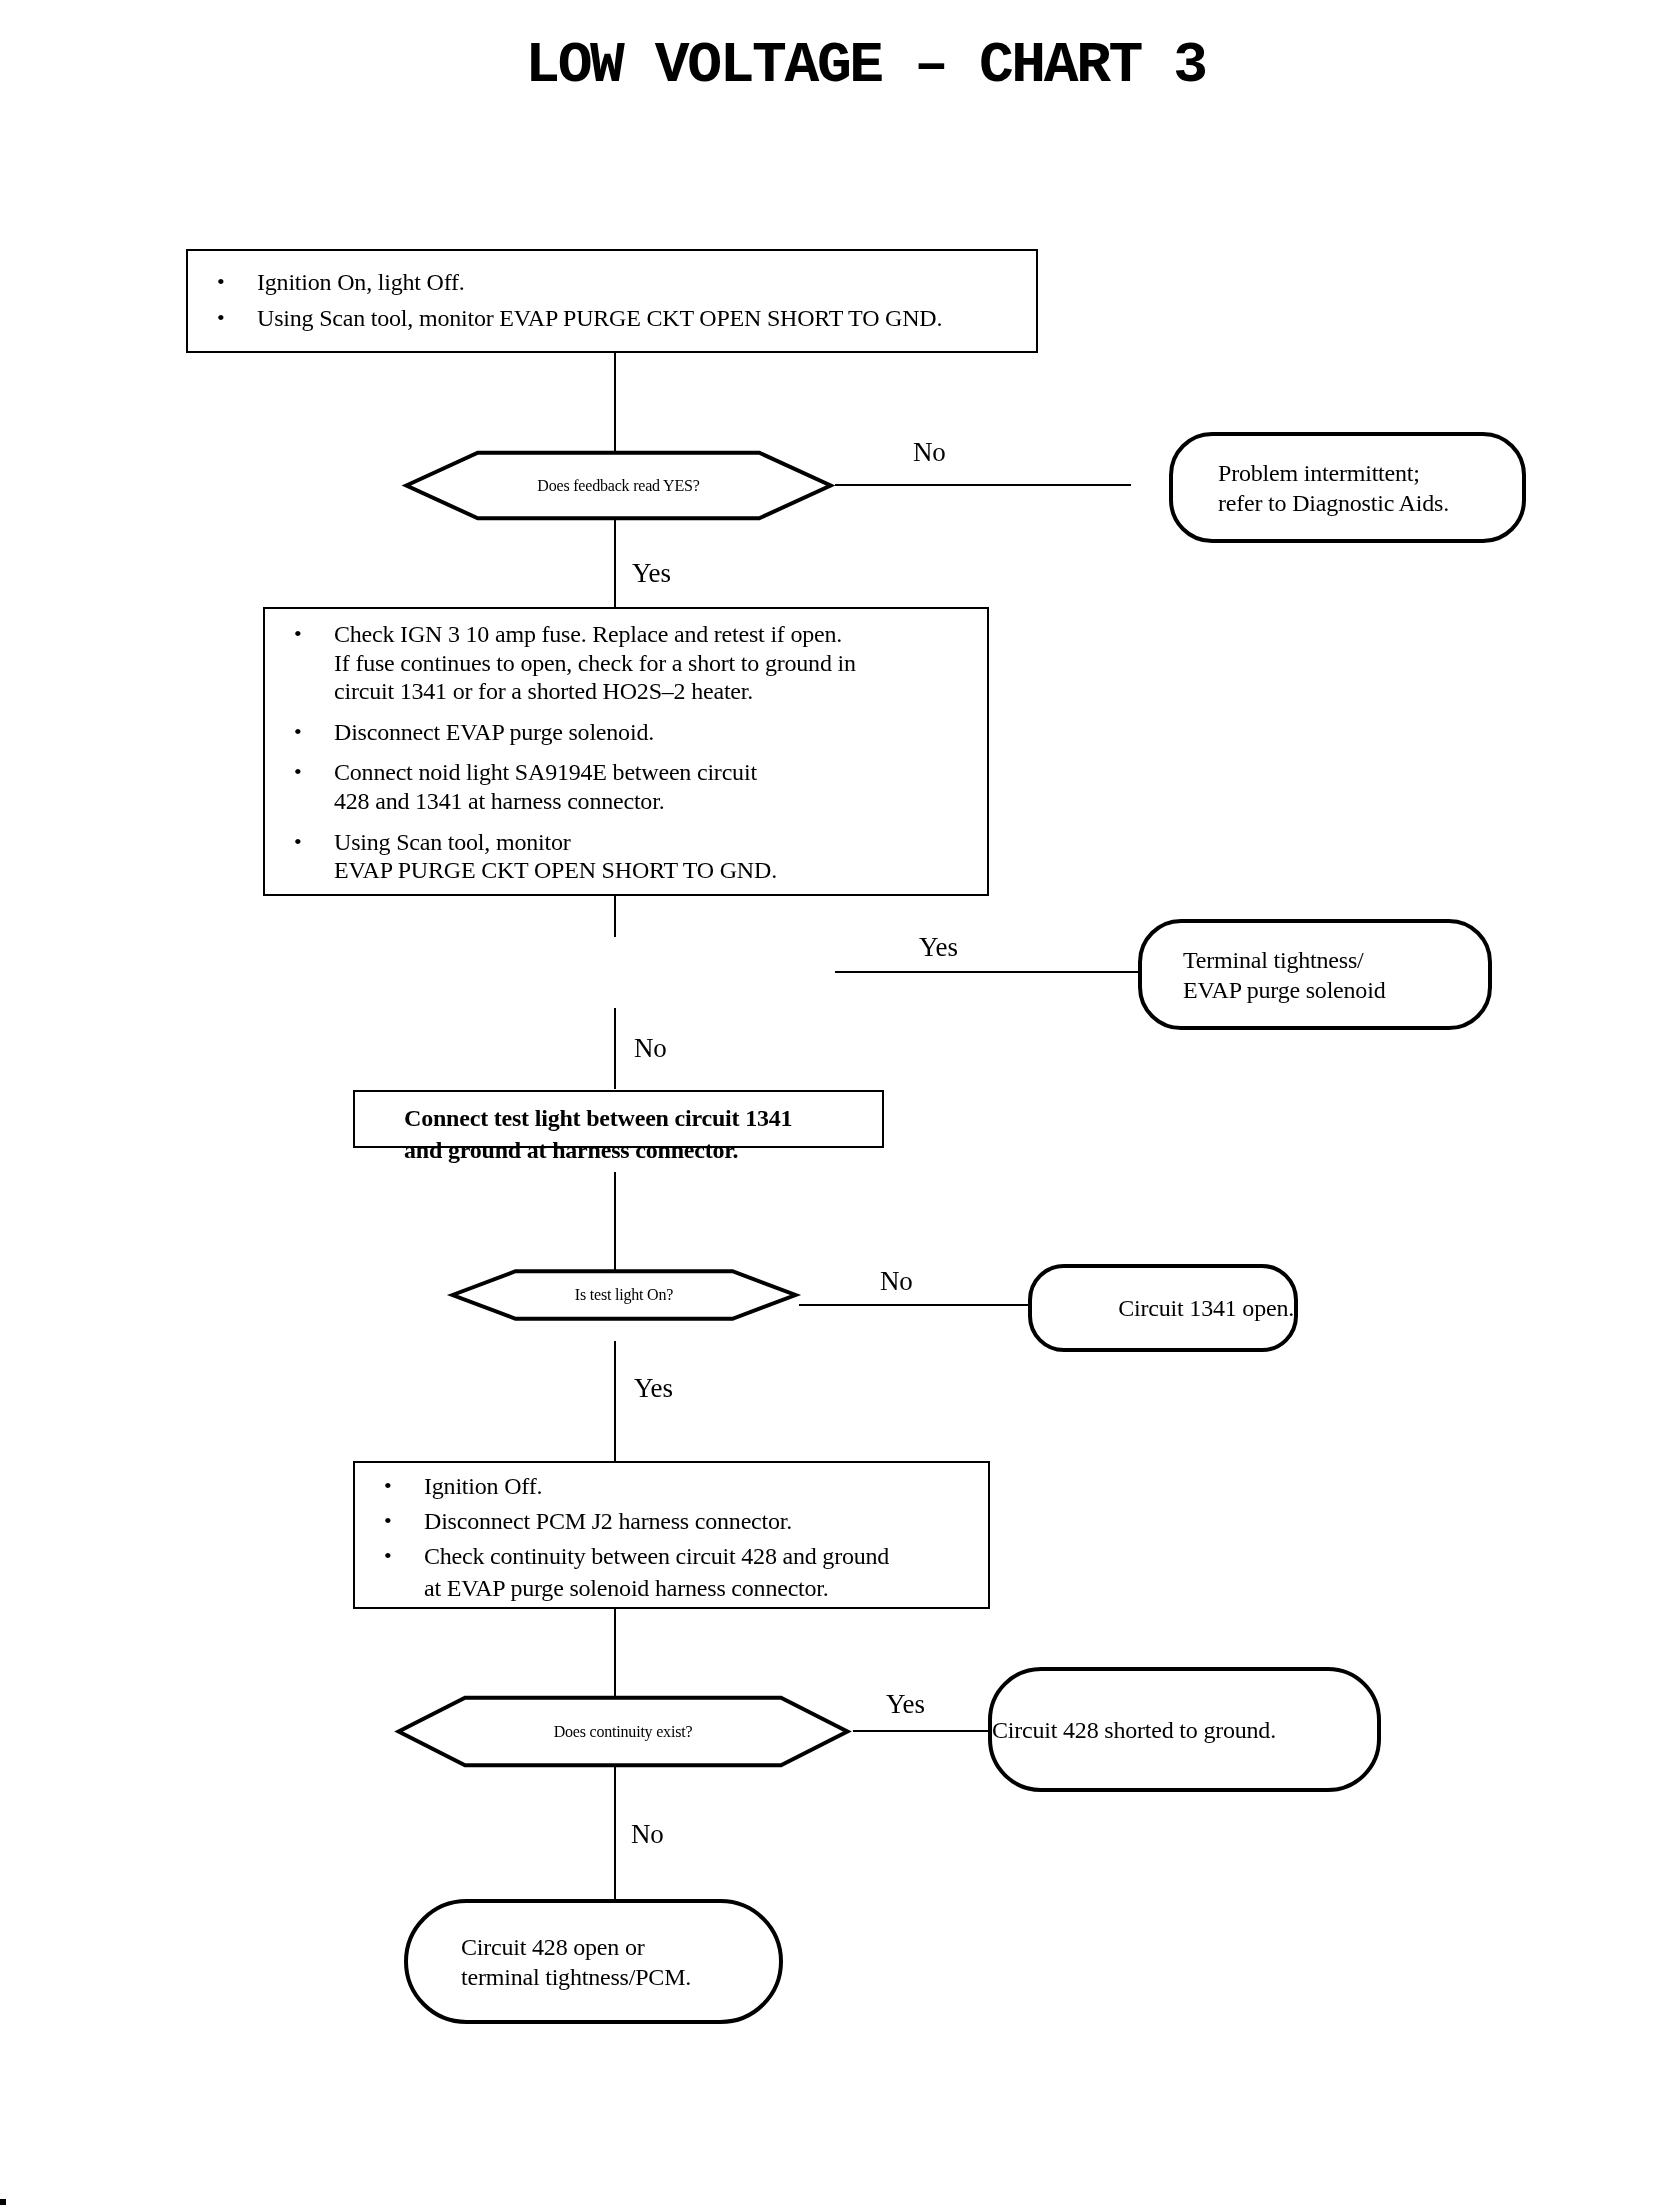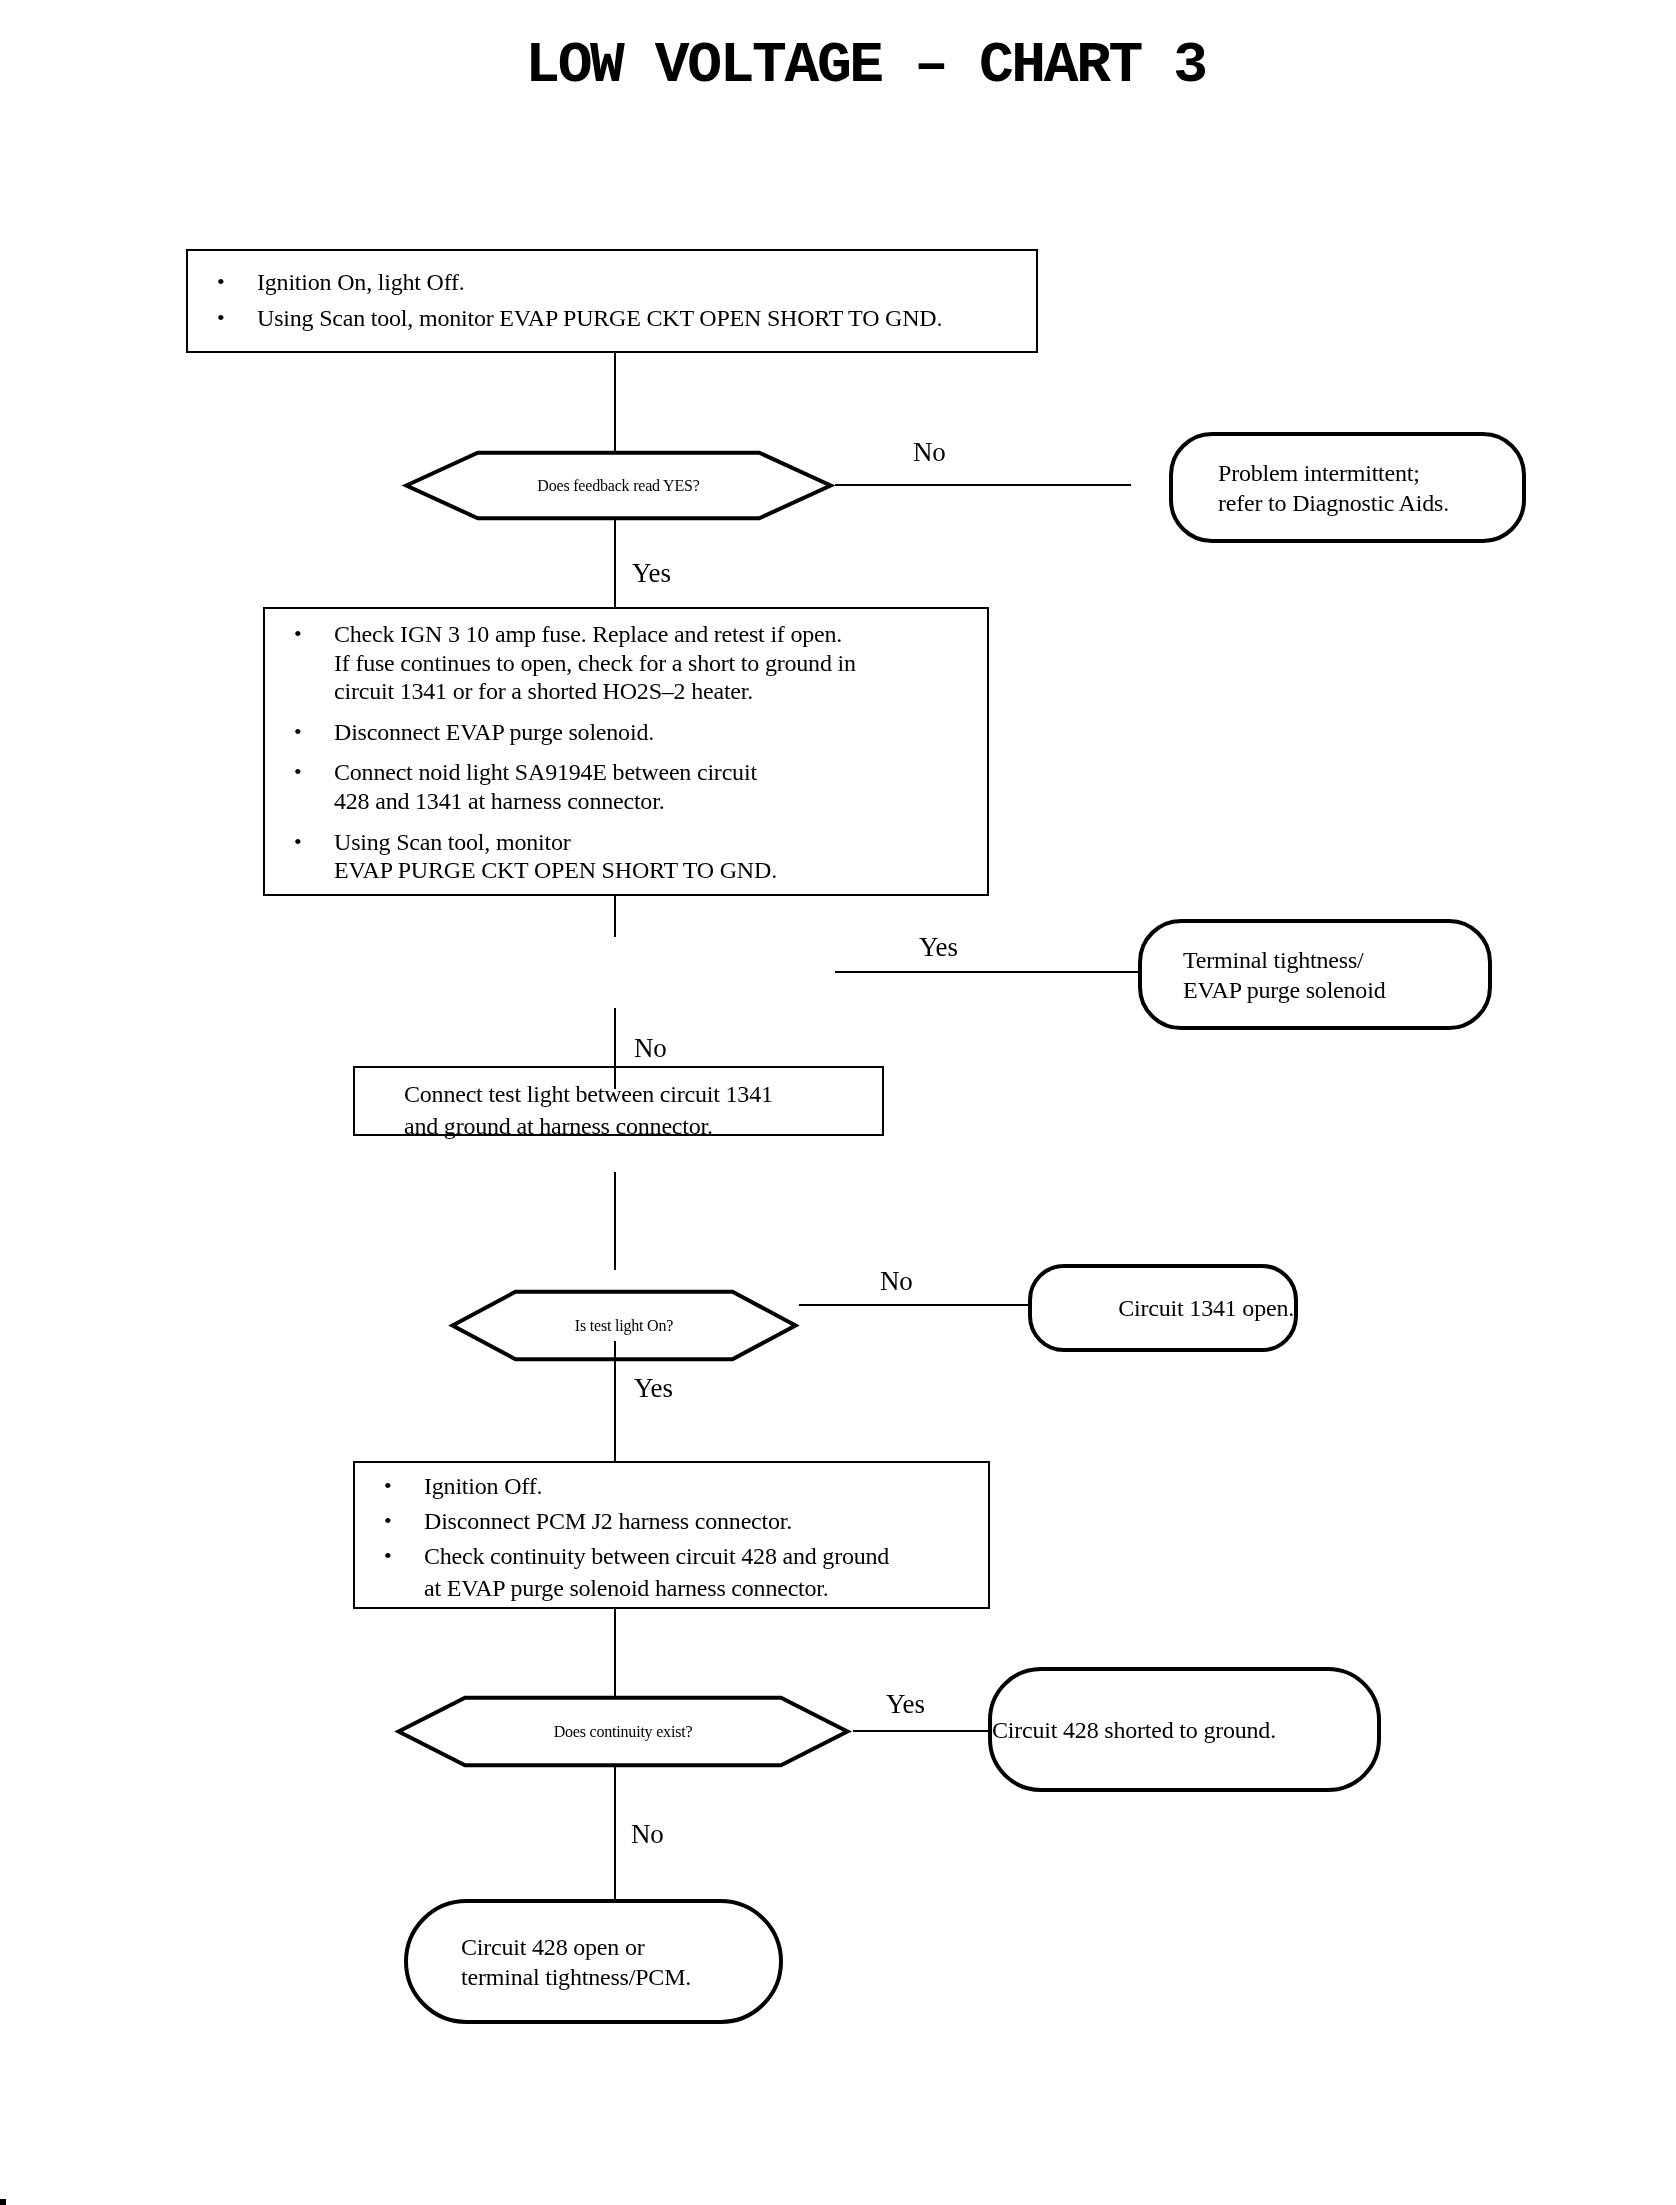--- a/index.html
+++ b/index.html
@@ -20,37 +20,37 @@
 
   #box1{left:186px;top:249px;width:852px;height:104px;padding-top:13.4px;}
   #box1 .bitem{line-height:36px;}
   #box1 .dot{line-height:36px;}
 
   #box2{left:263px;top:607px;width:726px;height:289px;padding-top:11px;}
   #box2 .bitem{line-height:28.6px;}
   #box2 .dot{line-height:28.6px;}
   #box2 .bitem + .bitem{margin-top:12px;}
 
-  #box3{left:353px;top:1066px;width:531px;height:70px;padding:9.7px 18px 0 49px;
-        font-size:24px;line-height:32px;letter-spacing:-0.2px;}
+  #box3{left:353px;top:1090px;width:531px;height:58px;padding:9.7px 18px 0 49px;
+        font-size:24px;line-height:32px;letter-spacing:-0.2px;font-weight:bold;}
 
   #box4{left:353px;top:1461px;width:637px;height:148px;padding-top:7.3px;}
   #box4 .bitem{line-height:32px;}
   #box4 .dot{line-height:32px;}
   #box4 .bitem + .bitem{margin-top:3px;}
 
   
   .hex{position:absolute;}
   .hex svg{position:absolute;left:0;top:0;width:100%;height:100%;overflow:visible;display:block;}
   .hex polygon{fill:#fff;stroke:#000;stroke-width:4;vector-effect:non-scaling-stroke;}
   .hex-label{position:absolute;left:0;top:0;right:0;bottom:0;display:flex;align-items:center;
              justify-content:center;font-size:16px;letter-spacing:-0.2px;white-space:pre-line;}
   #hex1{left:402px;top:451px;width:433px;height:69px;}
   #hex2{left:402px;top:937px;width:433px;height:71px;}
-  #hex3{left:449px;top:1270px;width:350px;height:71px;margin-top:20px;}
+  #hex3{left:449px;top:1270px;width:350px;height:50px;}
   #hex4{left:394px;top:1696px;width:458px;height:71px;}
 
   
   .term{position:absolute;border:4.9px solid #000;background:#fff;box-sizing:border-box;
         display:flex;flex-direction:column;justify-content:center;
         font-size:24px;line-height:30px;letter-spacing:-0.2px;}
   .term .pre{white-space:pre-line;}
   #term1{left:1169px;top:432px;width:357px;height:111px;border-radius:43px;padding-left:45px;}
   #term2{left:1138px;top:919px;width:354px;height:111px;border-radius:43px;padding-left:41px;}
   #term3{left:1028px;top:1264px;width:270px;height:88px;border-radius:36px;text-align:right;}

